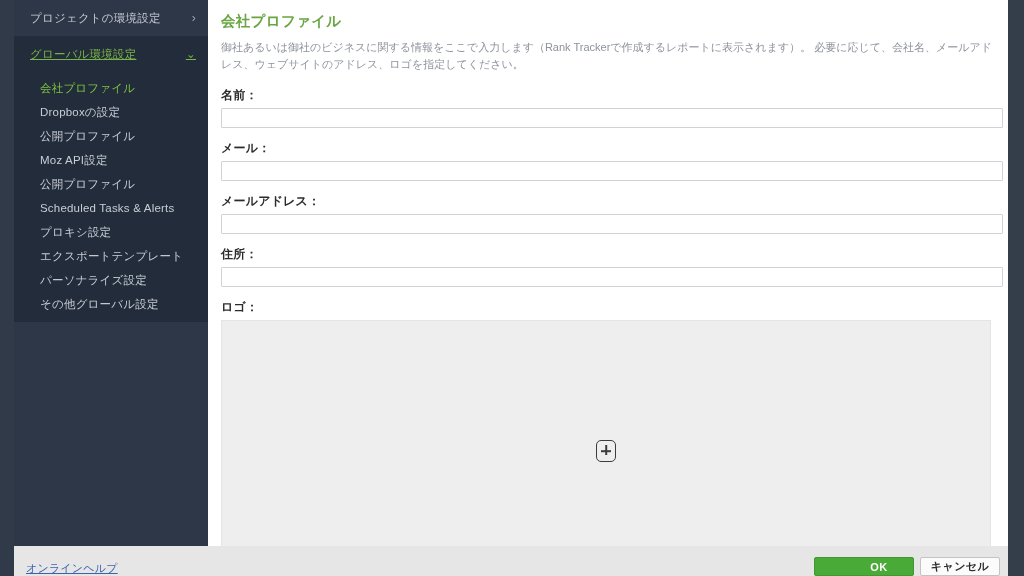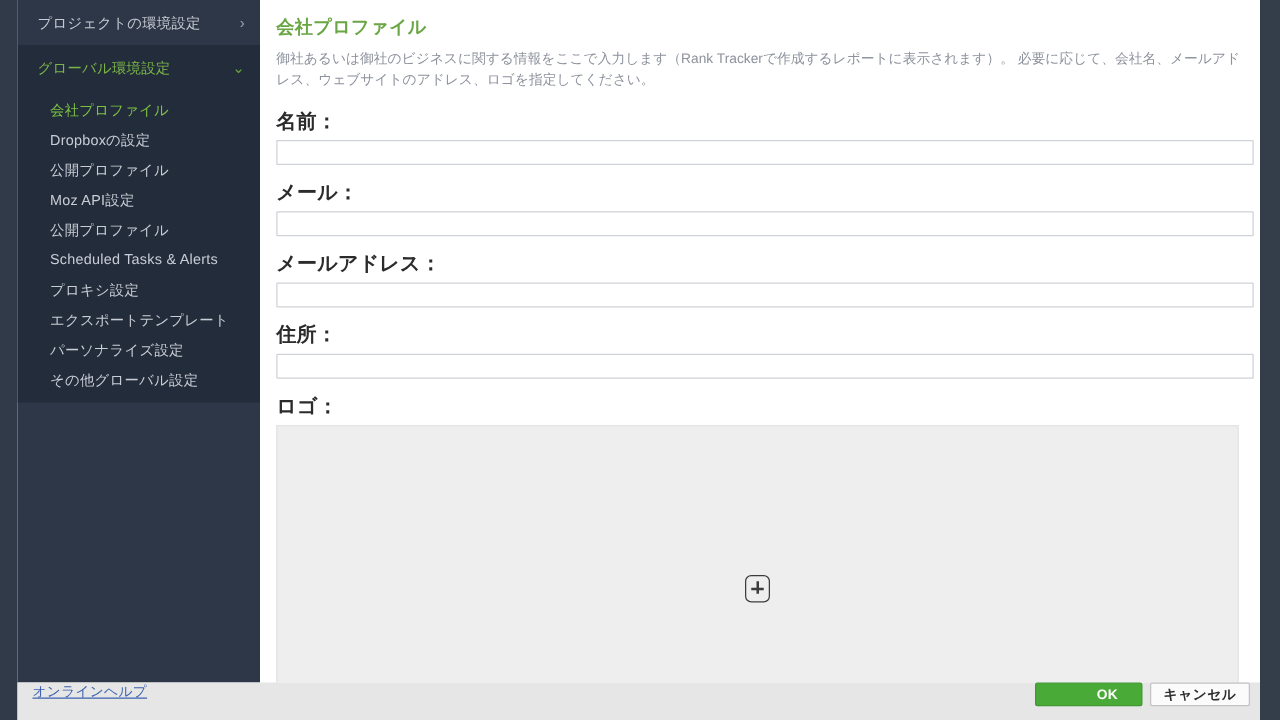--- a/index.html
+++ b/index.html
@@ -58,20 +58,21 @@
   }
   .nav-top .chev {
     margin-left: auto;
     font-size: 12px;
     color: #9aa2b0;
     line-height: 1;
   }
   .nav-top.active {
     background: #232c3a;
     color: #7ab547;
+    text-decoration: underline;
   }
   .nav-top.active .chev { color: #6aa83c; }
 
   .submenu {
     background: #232c3a;
     padding: 4px 0 6px 0;
   }
   .sub-item {
     height: 24px;
     display: flex;
@@ -105,21 +106,21 @@
   .page-desc {
     color: #8d929c;
     font-size: 11px;
     line-height: 1.55;
     margin: 0 0 14px 1px;
     max-width: 778px;
   }
 
   .field-label {
     color: #2b2b2b;
-    font-size: 16px;
+    font-size: 12px;
     font-weight: bold;
     margin: 0 0 4px 1px;
     letter-spacing: .2px;
   }
   .text-input {
     display: block;
     width: 772px;
     height: 16px;
     box-sizing: content-box;
     background: #ffffff;
@@ -171,21 +172,21 @@
 
   
   .footer {
     position: absolute;
     left: 14px; top: 546px;
     width: 994px;
     height: 30px;
     background: #e6e6e6;
     box-sizing: border-box;
     display: flex;
-    align-items: flex-start;
+    align-items: flex-end;
     padding: 0 8px 0 12px;
   }
   .help-link {
     color: #3d63b0;
     font-size: 11px;
     text-decoration: underline;
     letter-spacing: .2px;
     cursor: pointer;
   }
   .footer-buttons {
@@ -206,21 +207,21 @@
     box-sizing: border-box;
     letter-spacing: .4px;
     cursor: pointer;
     border: 1px solid transparent;
     font-family: "Liberation Sans", "DejaVu Sans", sans-serif;
   }
   .btn-primary {
     background: #4aaa38;
     color: #ffffff;
     border-color: #3f9830;
-    width: 86px;
+    width: 100px;
     padding-left: 36px;
   }
   .btn-secondary {
     background: #fbfbfb;
     color: #2e2e2e;
     border-color: #c3c3c3;
     width: 80px;
   }
 </style>
 </head>

